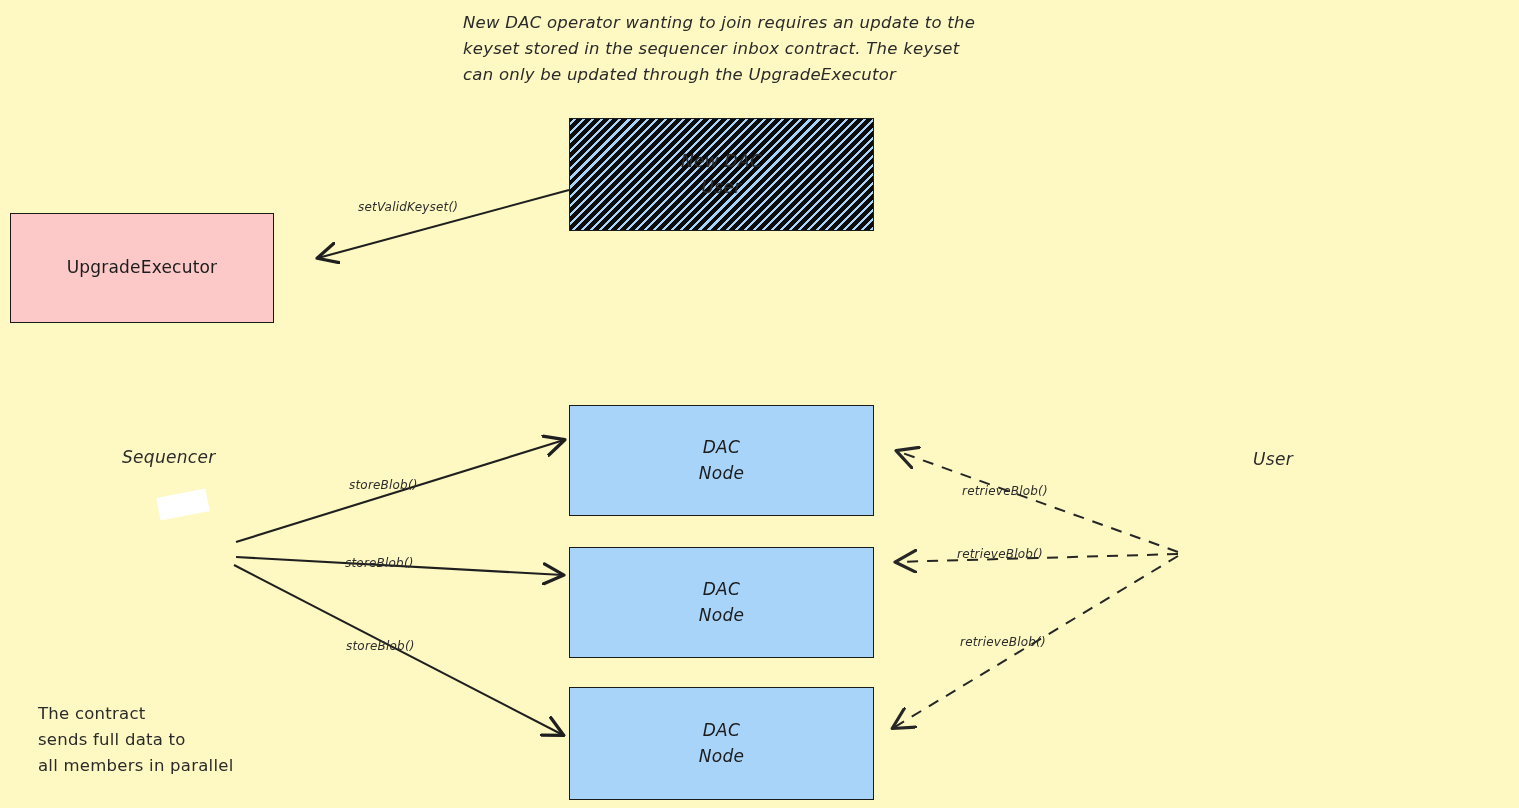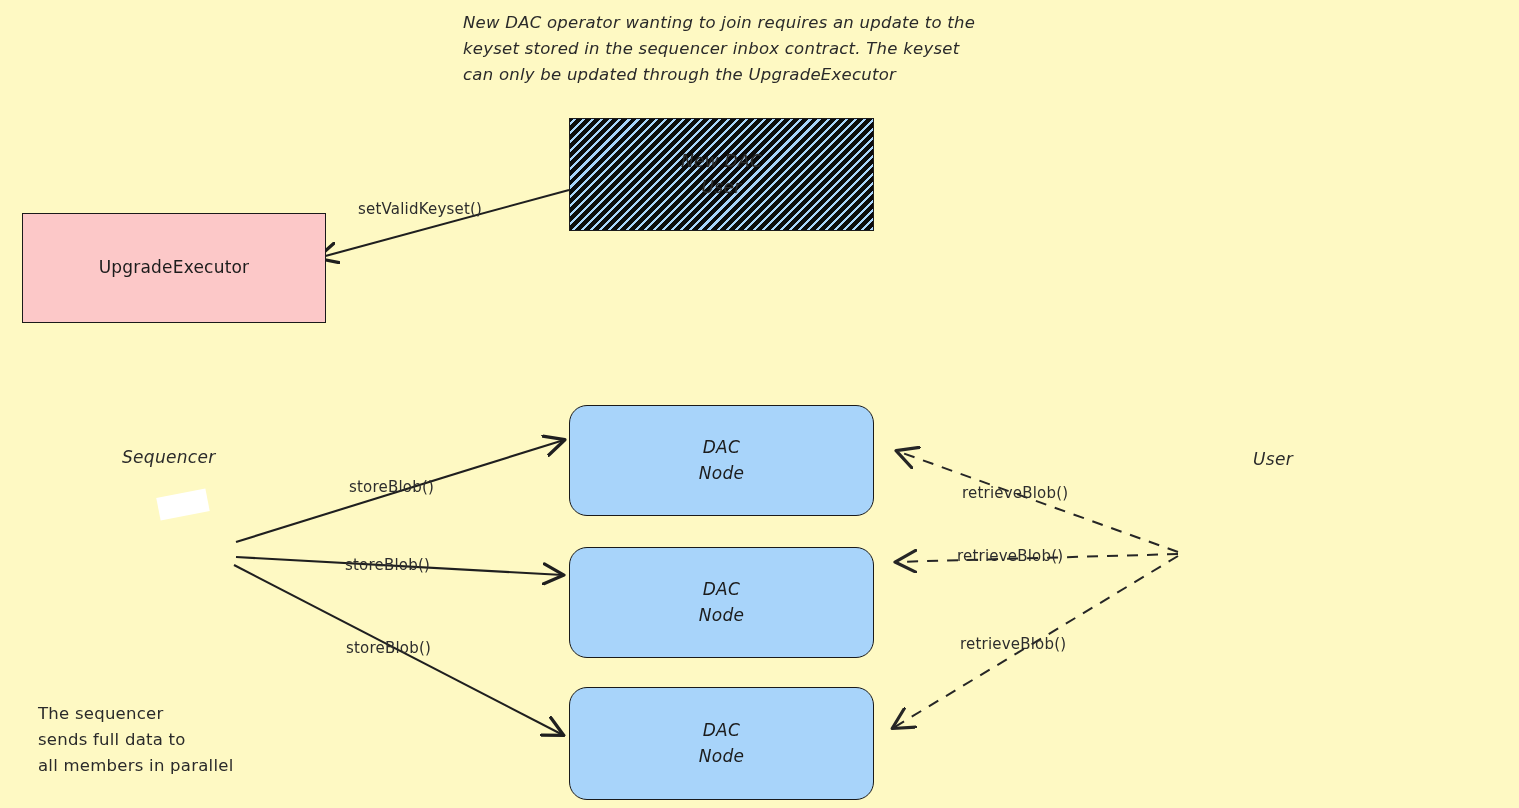--- a/index.html
+++ b/index.html
@@ -37,21 +37,20 @@
     font-size: 17px;
     font-style: italic;
     color: #1c1c1c;
     line-height: 1.52;
     text-align: center;
     letter-spacing: 0.3px;
     white-space: pre-line;
   }
   .dac-node {
     background: #a8d4fa;
-    border-radius: 18px;
   }
   .upgrade-box {
     background: #fcc8c8;
   }
   .upgrade-box .node-label { font-style: normal; letter-spacing: 0.2px; }
   .new-dac-node {
     background-color: #0b0b0b;
     background-image: repeating-linear-gradient(
         -45deg,
         #a8d4fa 0px, #a8d4fa 2.2px,
@@ -71,23 +70,24 @@
     font-size: 16.5px;
     line-height: 1.58;
     white-space: pre-line;
     letter-spacing: 0.25px;
   }
   .anno.italic { font-style: italic; }
   .edge-label {
     position: absolute;
     font-family: "DejaVu Sans", sans-serif;
     color: #2d2d2d;
-    font-size: 15px;
+    font-size: 12px;
     letter-spacing: 0.2px;
     white-space: nowrap;
+    font-style: italic;
   }
   .actor-label {
     position: absolute;
     font-family: "DejaVu Sans", sans-serif;
     color: #2b2b2b;
     font-size: 17px;
     letter-spacing: 0.3px;
     white-space: nowrap;
     font-style: italic;
   }
@@ -139,30 +139,30 @@
     <g>
       <path d="M1178,556 L893,728" fill="none" stroke="#262626" stroke-width="2" stroke-dasharray="11 9" marker-end="url(#arrowDashed)"></path>
     </g>
   </svg>
 
   <div class="anno italic" style="left:463px; top:10px; width:625px;">New DAC operator wanting to join requires an update to the
 keyset stored in the sequencer inbox contract. The keyset
 can only be updated through the UpgradeExecutor</div>
 
 
-  <div class="anno" style="left:38px; top:701px; width:270px;">The sequencer
+  <div class="anno" style="left:38px; top:701px; width:270px;">The contract
 sends full data to
 all members in parallel</div>
 
   <div class="node-box new-dac-node" style="left:569px; top:118px; width:305px; height:113px;">
     <div class="node-label">New DAC
 User</div>
   </div>
 
-  <div class="node-box upgrade-box" style="left:22px; top:213px; width:304px; height:110px;">
+  <div class="node-box upgrade-box" style="left:10px; top:213px; width:264px; height:110px;">
     <div class="node-label">UpgradeExecutor</div>
   </div>
 
   <div class="node-box dac-node" style="left:569px; top:405px; width:305px; height:111px;">
     <div class="node-label">DAC
 Node</div>
   </div>
 
   <div class="node-box dac-node" style="left:569px; top:547px; width:305px; height:111px;">
     <div class="node-label">DAC

